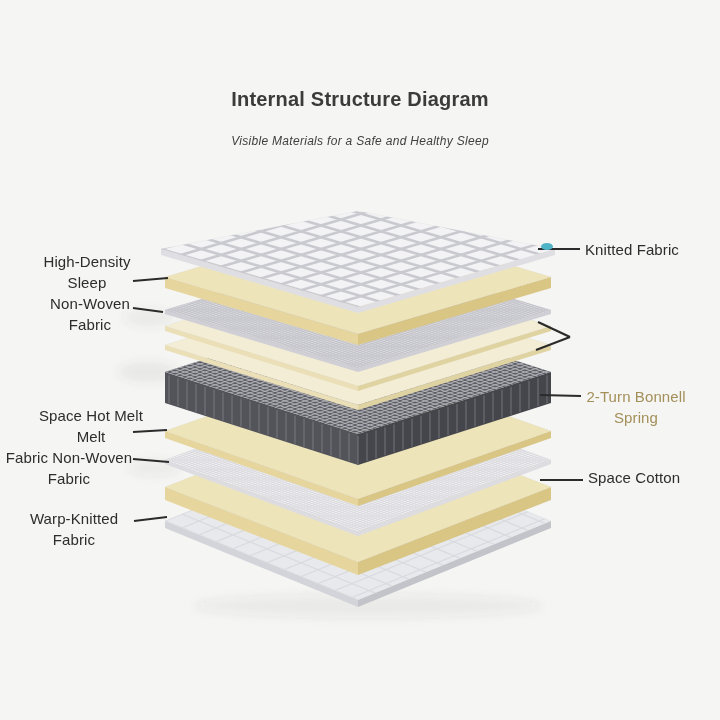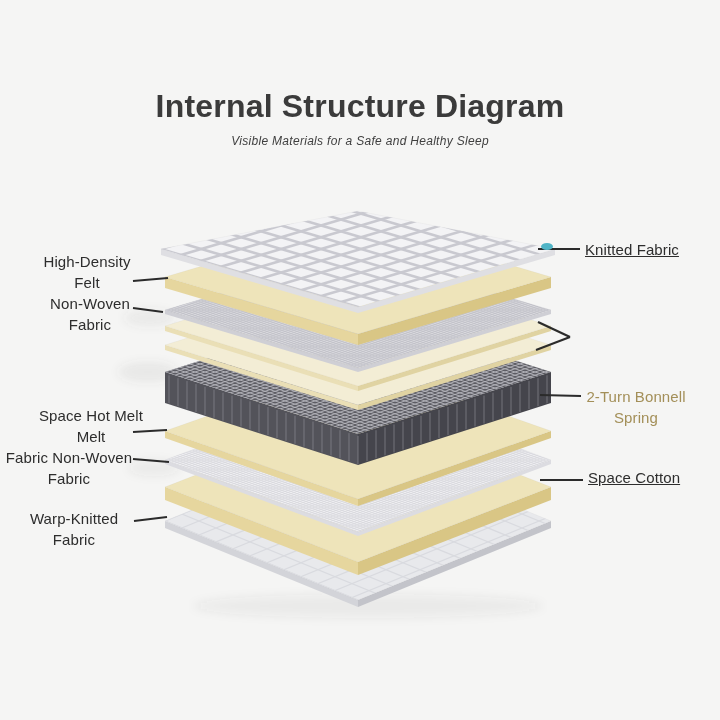--- a/index.html
+++ b/index.html
@@ -4,33 +4,33 @@
 <style>
   html,body{margin:0;padding:0;background:#ddd;}
   .stage{
     position:relative;width:720px;height:720px;overflow:hidden;
     background:var(--background);
     font-family:"Liberation Sans", sans-serif;
     margin:0 auto;
   }
   .title{
     position:absolute;left:0;right:0;top:88px;text-align:center;
-    font-size:32px;font-weight:700;color:var(--title-text);letter-spacing:.2px;
+    font-size:20px;font-weight:700;color:var(--title-text);letter-spacing:.2px;
   }
   .subtitle{
     position:absolute;left:0;right:0;top:134px;text-align:center;
     font-size:12px;font-style:italic;font-weight:400;color:var(--subtitle-text);letter-spacing:.3px;
   }
   #diagram{position:absolute;left:0;top:0;width:720px;height:720px;}
   .label{
     position:absolute;font-size:15px;line-height:20.5px;color:var(--label-text);
     text-align:center;letter-spacing:.1px;
   }
   .label span{display:block;}
-  .label.single{white-space:nowrap;text-align:left;text-decoration:underline;}
+  .label.single{white-space:nowrap;text-align:left;}
   .label.gold{color:var(--accent-gold);}
 </style>
 </head>
 <body>
 
 <div class="stage">
 
   <div class="title">Internal Structure Diagram</div>
   <div class="subtitle">Visible Materials for a Safe and Healthy Sleep</div>
 
@@ -558,21 +558,21 @@
         <line x1="538" y1="322" x2="570" y2="337" stroke="var(--leader-line)" stroke-width="2.2"></line>
         <line x1="536" y1="350" x2="570" y2="337" stroke="var(--leader-line)" stroke-width="2.2"></line>
         <line x1="540" y1="395" x2="581" y2="396" stroke="var(--leader-line)" stroke-width="2.2"></line>
         <line x1="540" y1="480" x2="583" y2="480" stroke="var(--leader-line)" stroke-width="2.2"></line>
       </g>
       <ellipse cx="547" cy="246.5" rx="6" ry="3.5" fill="var(--tag-teal)"></ellipse>
     </svg>
 
   <div class="label" style="left:17px;top:252px;width:140px">
     <span>High-Density</span>
-    <span>Felt</span>
+    <span>Sleep</span>
   </div>
   <div class="label" style="left:20px;top:294px;width:140px">
     <span>Non-Woven</span>
     <span>Fabric</span>
   </div>
   <div class="label" style="left:21px;top:406px;width:140px">
     <span>Space Hot Melt</span>
     <span>Melt</span>
   </div>
   <div class="label" style="left:-1px;top:448px;width:140px">

